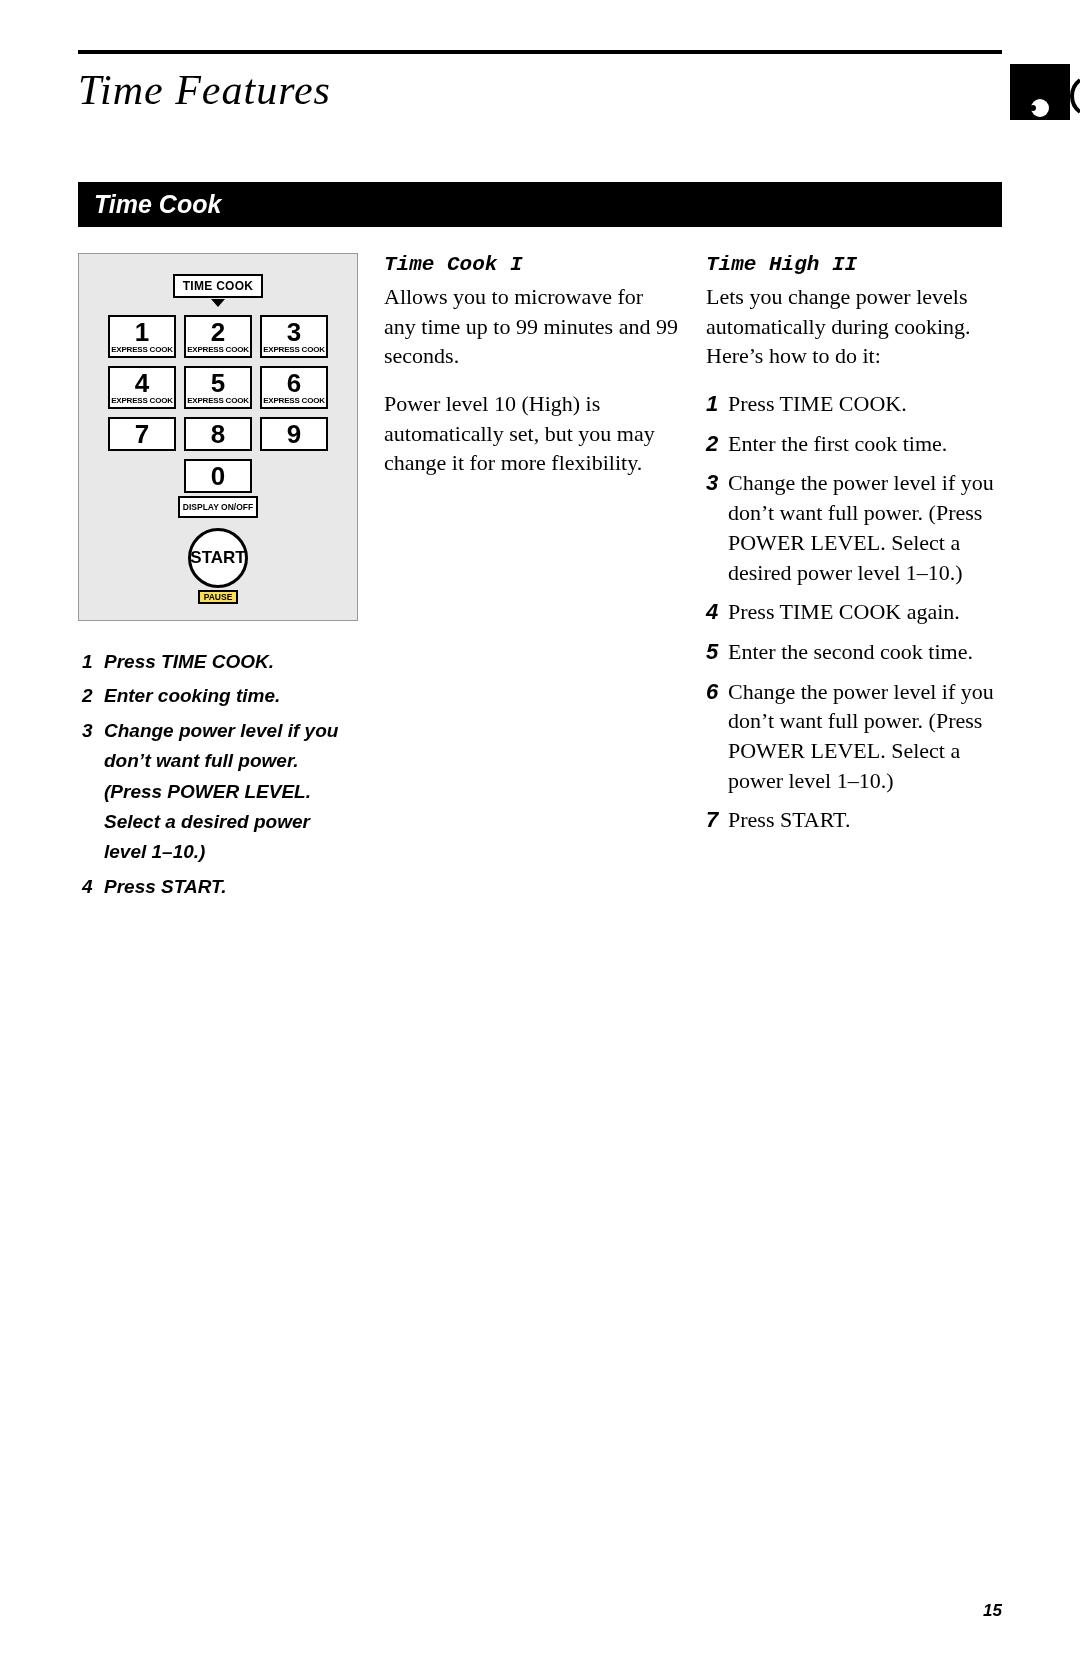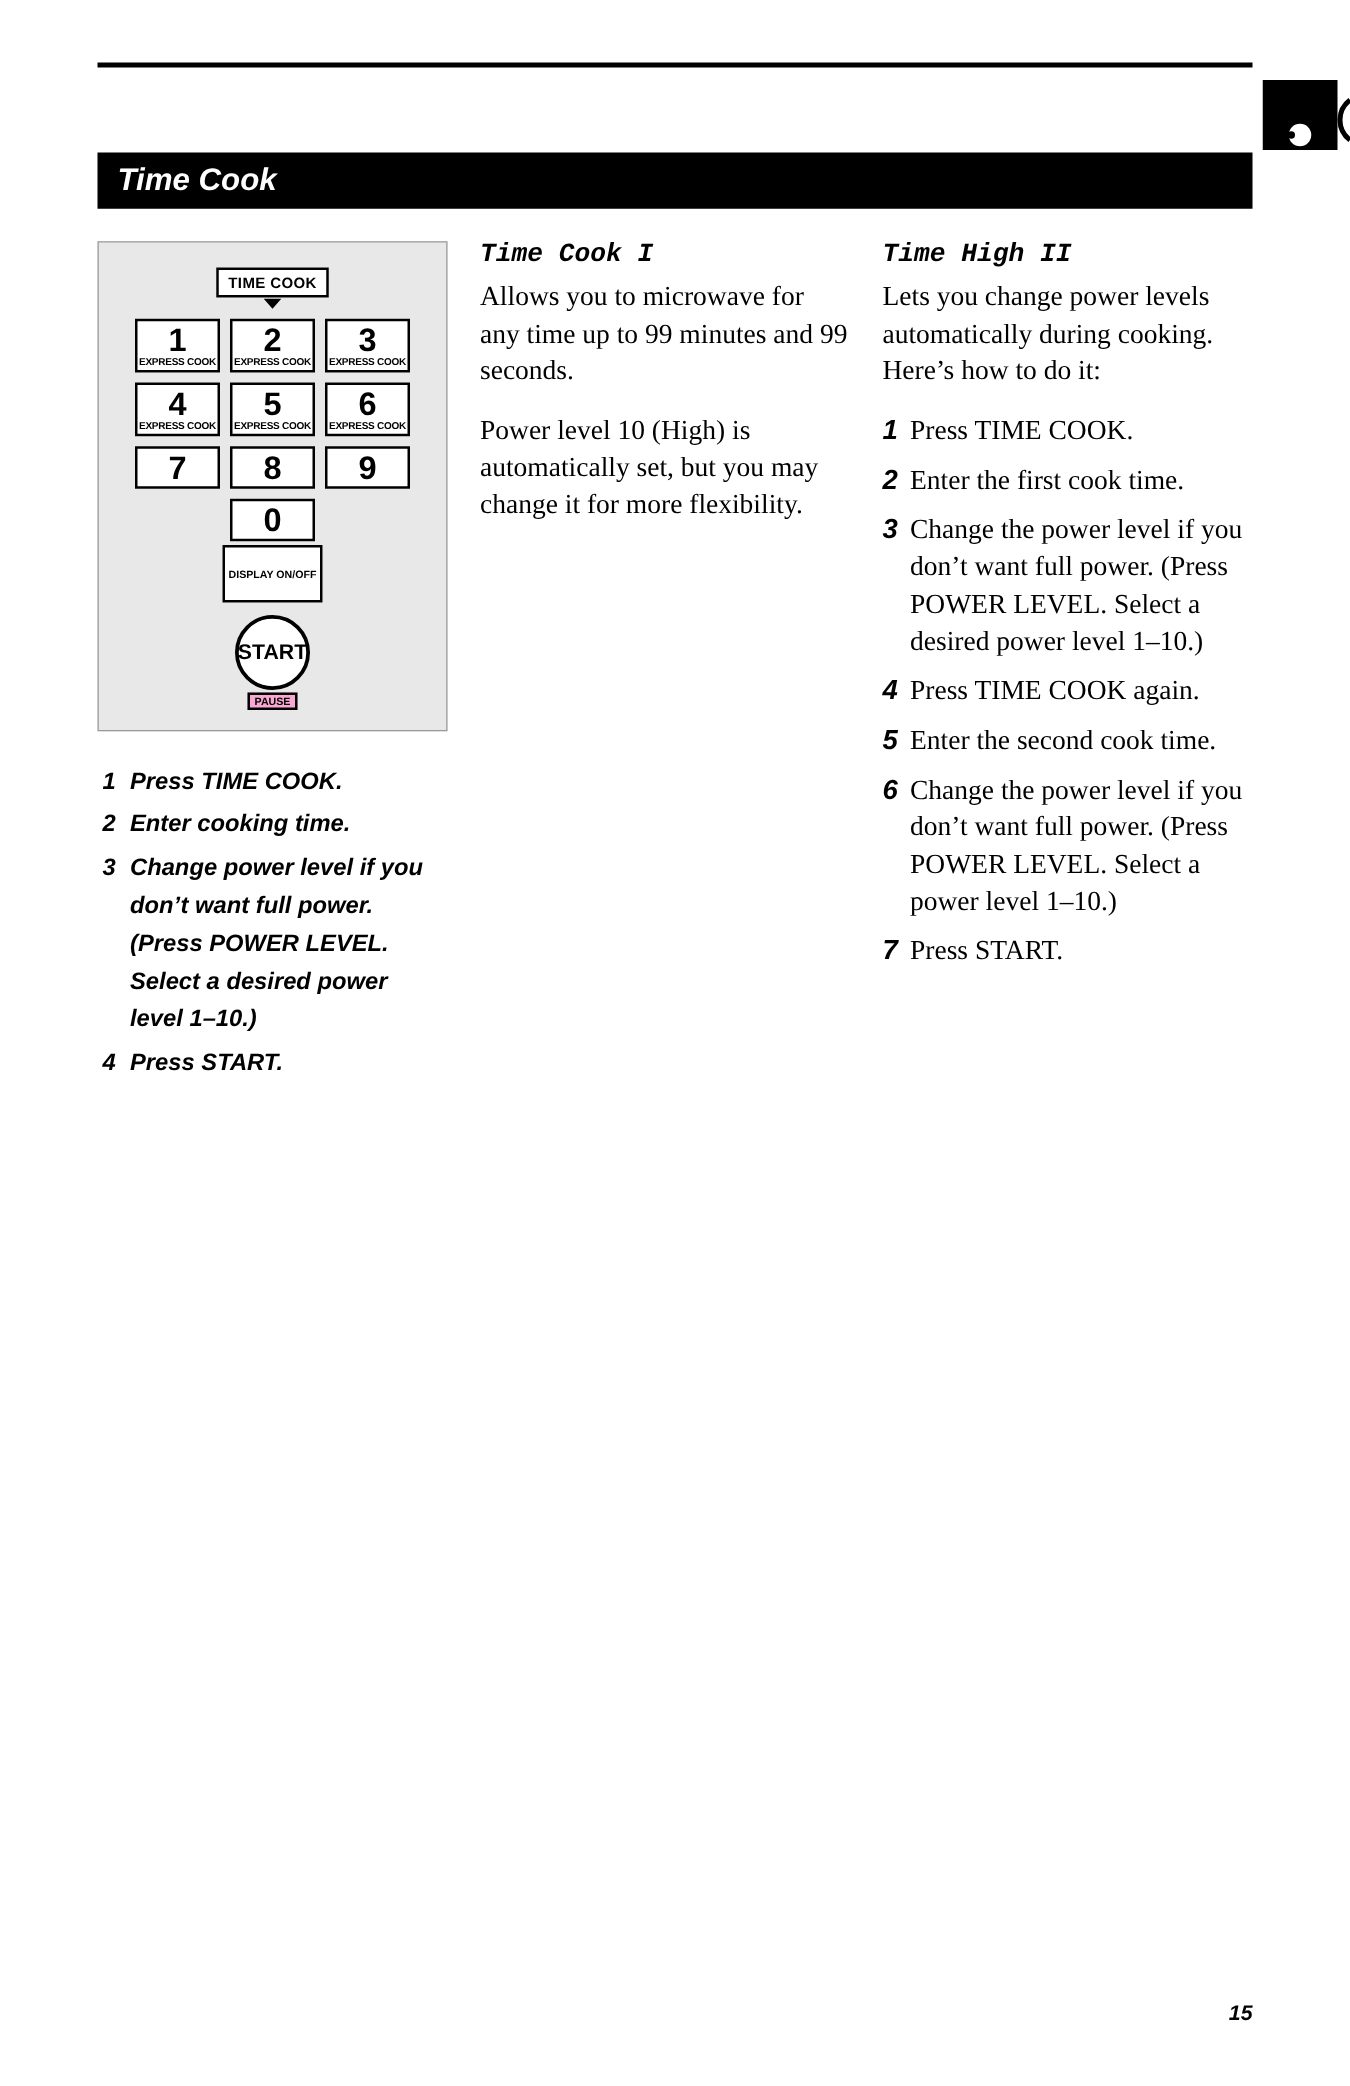--- a/index.html
+++ b/index.html
@@ -111,39 +111,39 @@
     justify-content: center;
   }
   .key-zero {
     width: 68px;
   }
   .display-label {
     border: 2px solid #000;
     background: #fff;
     font-weight: 900;
     font-size: 8.5px;
-    padding: 16px 3px;
+    padding: 4px 3px;
     margin-top: 3px;
     margin-bottom: 10px;
   }
   .start-btn {
     width: 60px;
     height: 60px;
     border: 3px solid #000;
     border-radius: 50%;
     background: #fff;
     display: flex;
     align-items: center;
     justify-content: center;
     font-weight: 900;
     font-size: 17px;
   }
   .pause-label {
     border: 2px solid #000;
-    background: #f9a8d4;
+    background: #fde047;
     font-weight: 900;
     font-size: 8.5px;
     padding: 0px 4px;
     margin-top: 2px;
   }
   .instructions {
     font-family: Arial, Helvetica, sans-serif;
     font-weight: bold;
     font-style: italic;
     font-size: 19px;
@@ -201,20 +201,23 @@
     font-weight: bold;
     font-style: italic;
     font-size: 17px;
   }
 </style>
 </head>
 <body>
 
 <div class="page">
   <div class="top-rule"></div>
+  <div class="header-row">
+    <div class="page-title">Time Features</div>
+  </div>
 
   <svg class="header-glyph" width="70" height="56" viewBox="0 0 70 56">
     <path d="M0 0 H60 V56 H0 Z" fill="#000"></path>
     <circle cx="30" cy="44" r="9" fill="#fff"></circle>
     <path d="M70 16 A20 20 0 0 0 70 48" fill="#fff" stroke="#000" stroke-width="4"></path>
     <circle cx="23" cy="44" r="3" fill="#000"></circle>
   </svg>
 
   <div class="section-bar">Time Cook</div>
 

